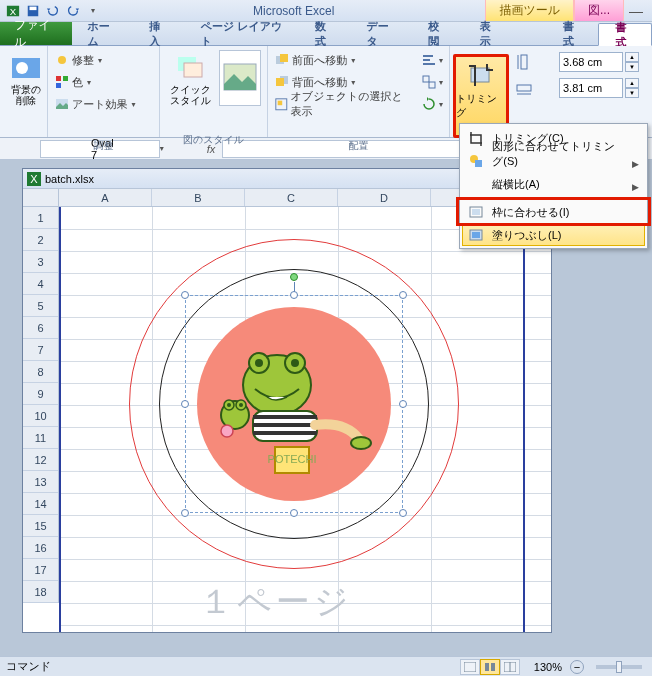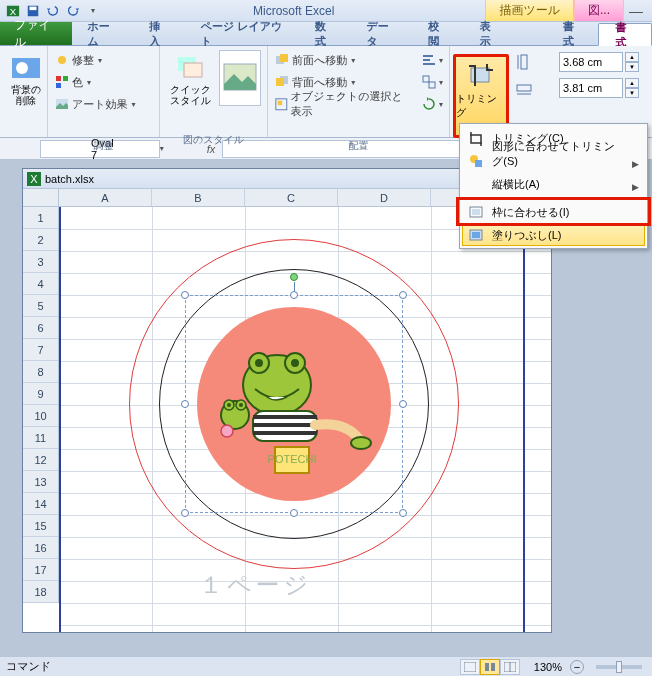--- a/index.html
+++ b/index.html
@@ -92,21 +92,21 @@
   
   .sel { position:absolute; left:126px; top:88px; width:218px; height:218px; }
   .sel .sel-border { position:absolute; inset:0; border:1px dashed #7aa0cf; }
   .handle { position:absolute; width:8px; height:8px; background:#fff; border:1px solid #5f84b7; border-radius:50%; }
   .h-tl{left:-4px;top:-4px}.h-tr{right:-4px;top:-4px}.h-bl{left:-4px;bottom:-4px}.h-br{right:-4px;bottom:-4px}
   .h-t{left:calc(50% - 4px);top:-4px}.h-b{left:calc(50% - 4px);bottom:-4px}
   .h-l{left:-4px;top:calc(50% - 4px)}.h-r{right:-4px;top:calc(50% - 4px)}
   .rot { position:absolute; left:calc(50% - 4px); top:-22px; width:8px; height:8px; background:#7fd87f; border:1px solid #2f8f2f; border-radius:50%; }
   .rot::after { content:""; position:absolute; left:3px; top:8px; width:1px; height:10px; background:#5f84b7; }
 
-  .page-watermark { position:absolute; left:140px; top:362px; font-size:24px; color:#c3c9d1; letter-spacing:4px; font-family:"Meiryo","Yu Gothic",sans-serif; }
+  .page-watermark { position:absolute; left:140px; top:372px; font-size:34px; color:#c3c9d1; letter-spacing:4px; font-family:"Meiryo","Yu Gothic",sans-serif; }
 
   
   .notes { position:absolute; left:559px; top:96px; display:flex; flex-direction:column; gap:14px; color:#222; font-size:13px; }
 
   
   .statusbar { height:20px; background:#dbe4f0; border-top:1px solid #b7c5d8; display:flex; align-items:center; padding:0 6px; gap:8px; }
   .statusbar .views { margin-left:auto; display:flex; }
   .statusbar .vbtn2 { width:20px; height:16px; border:1px solid #b7c5d8; background:#eef2f8; display:flex; align-items:center; justify-content:center; }
   .statusbar .vbtn2.active { background:#ffe79b; border-color:#d6a800; }
   .zoom-track { width:46px; height:4px; background:#b7c5d8; position:relative; margin:0 4px; }

